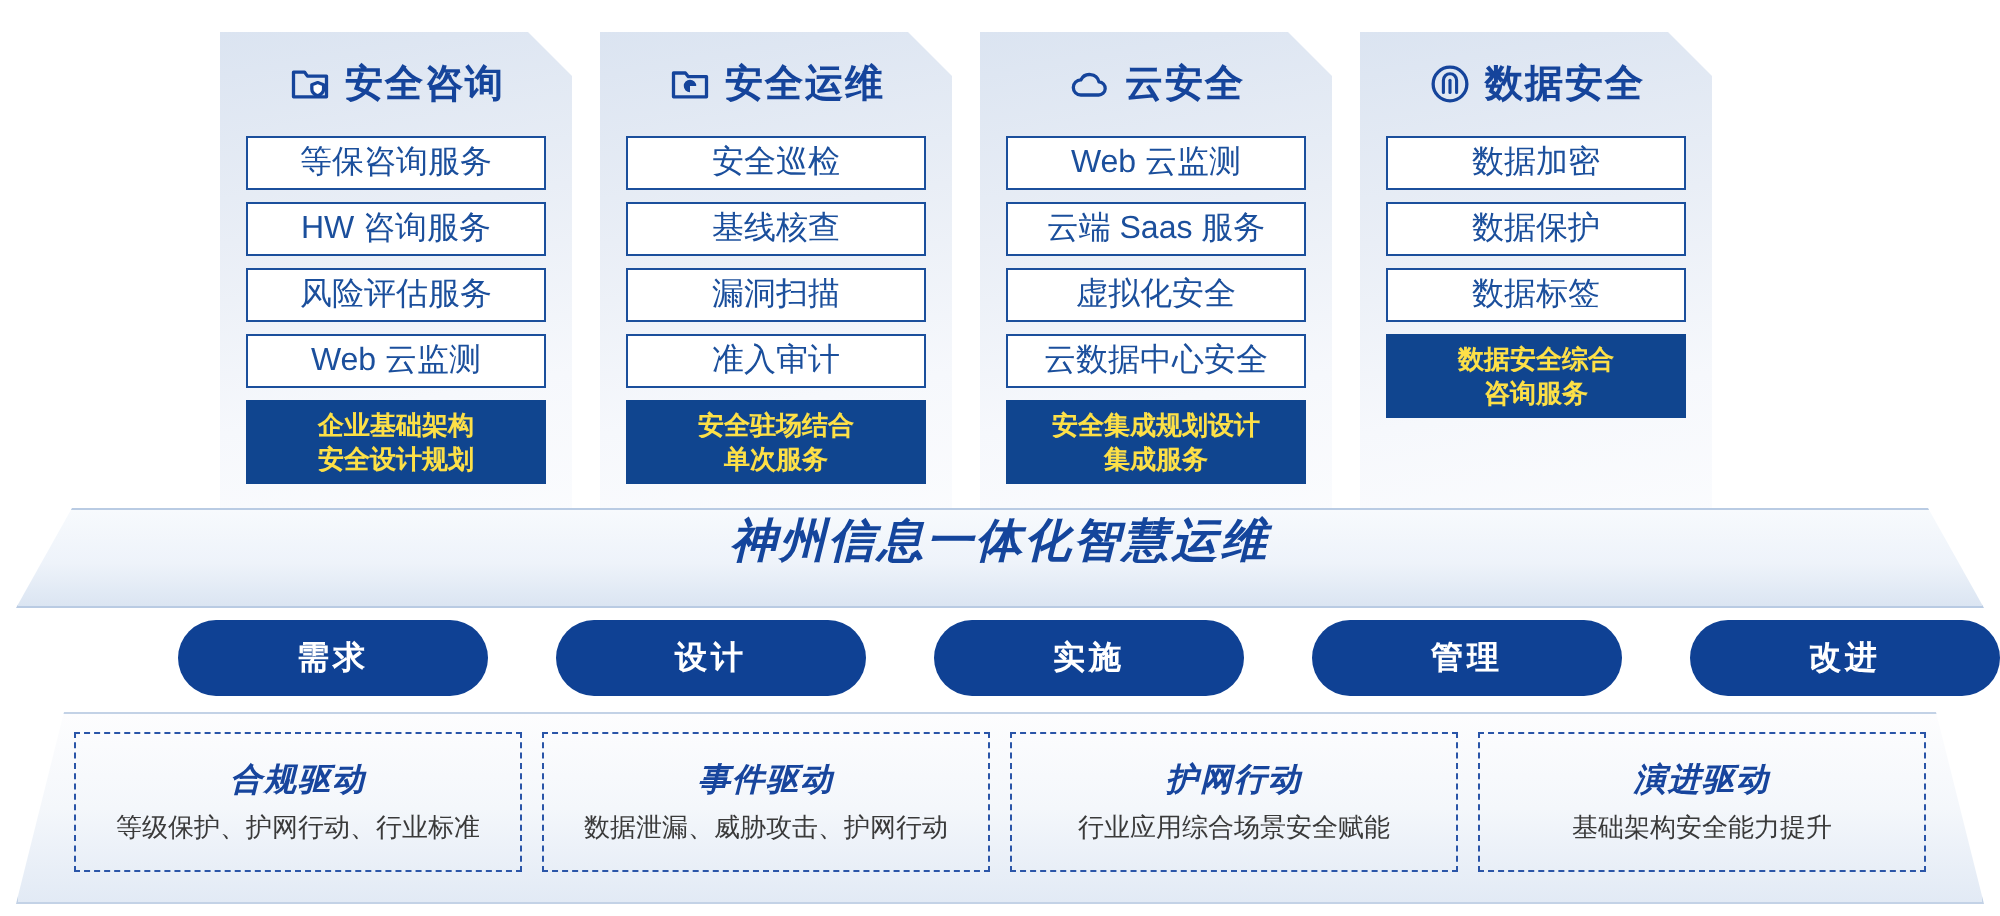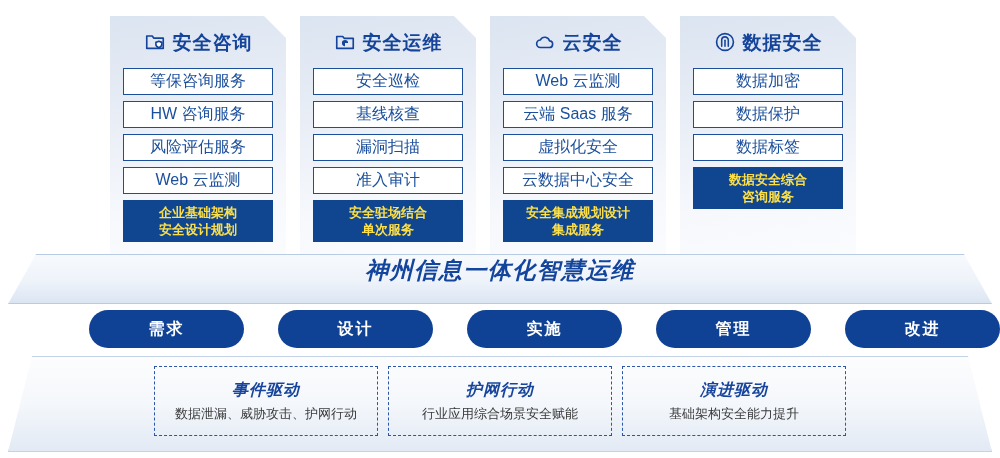--- a/index.html
+++ b/index.html
@@ -283,20 +283,24 @@
   <div class="pill">需求</div>
   <div class="pill">设计</div>
   <div class="pill">实施</div>
   <div class="pill">管理</div>
   <div class="pill">改进</div>
 </div>
 
 <div id="drivers-panel"></div>
 <div id="drivers-row">
   <div class="driver">
+    <span class="driver-title">合规驱动</span>
+    <span class="driver-desc">等级保护、护网行动、行业标准</span>
+  </div>
+  <div class="driver">
     <span class="driver-title">事件驱动</span>
     <span class="driver-desc">数据泄漏、威胁攻击、护网行动</span>
   </div>
   <div class="driver">
     <span class="driver-title">护网行动</span>
     <span class="driver-desc">行业应用综合场景安全赋能</span>
   </div>
   <div class="driver">
     <span class="driver-title">演进驱动</span>
     <span class="driver-desc">基础架构安全能力提升</span>

